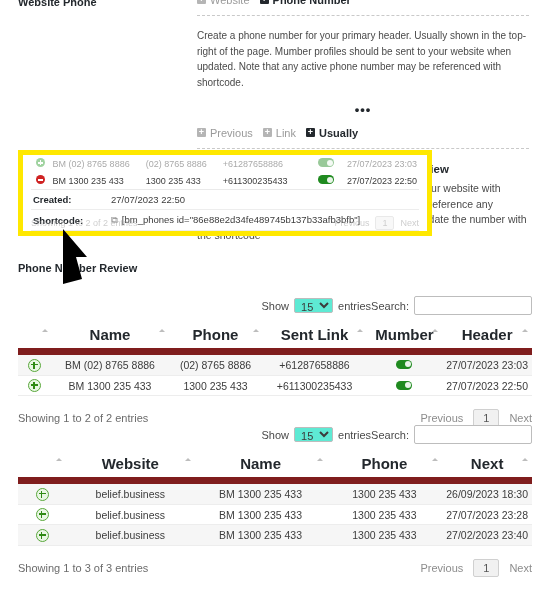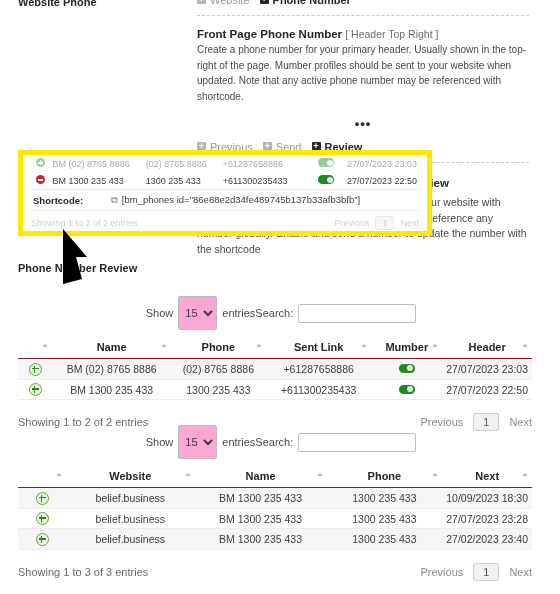--- a/index.html
+++ b/index.html
@@ -267,40 +267,40 @@
   }
   .block-title {
     font-size: 11px;
     font-weight: bold;
     color: #23282d;
     margin-bottom: 22px;
   }
 
   .tbl-controls {
     display: flex;
-    justify-content: center;
+    justify-content: flex-end;
     align-items: center;
     font-size: 11px;
     color: #4a4a4a;
     margin-bottom: 8px;
     margin-left: 12px;
   }
   .tbl-controls .lenwrap,
   .tbl-controls .srchwrap {
     display: flex; align-items: center; gap: 5px;
   }
   select.len {
     font-family: "Liberation Sans", sans-serif;
     font-size: 11px;
     padding: 1px 2px;
     border: 1px solid #bdbdbd;
     border-radius: 2px;
-    background: #f9a8d4;
+    background: #5eead4;
     color: #3c3c3c;
-    height: 34px;
+    height: 15px;
   }
   input.srch {
     font-family: "Liberation Sans", sans-serif;
     font-size: 11px;
     border: 1px solid #bdbdbd;
     border-radius: 2px;
     height: 17px;
     width: 108px;
     padding: 0 4px;
     background: #ffffff;
@@ -308,23 +308,23 @@
 
   table.dt {
     width: 100%;
     border-collapse: collapse;
     font-size: 10.5px;
     color: #3c3c3c;
   }
   table.dt thead th {
     font-weight: bold;
     color: #23282d;
-    font-size: 11px;
+    font-size: 15px;
     padding: 3px 4px 5px 4px;
-    border-bottom: 1px solid #7f1d1d;
+    border-bottom: 7px solid #7f1d1d;
     text-align: center;
     position: relative;
     white-space: nowrap;
   }
   table.dt thead th.sortable::after {
     content: "";
     position: absolute;
     right: 4px;
     top: 6px;
     width: 0; height: 0;
@@ -395,46 +395,42 @@
     <span class="tab active">
       <span class="sq on">
           <i>+</i>
         </span>
       <span>Phone Number</span>
     </span>
   </div>
 
   <hr class="dotted-hr">
 
-  <div class="sec-title">
-    <span>Front Page Phone Number</span>
-    <span class="sub">[ Header Top Right ]</span>
-  </div>
   <div class="sec-desc">Create a phone number for your primary header. Usually shown in the top-right of the page. Mumber profiles should be sent to your website when updated. Note that any active phone number may be referenced with shortcode.</div>
 
   <div class="ellipsis-row">•••</div>
 
   <div class="tabrow">
     <span class="tab inactive">
       <span class="sq">
           <i>+</i>
         </span>
       <span>Previous</span>
     </span>
     <span class="tab inactive">
       <span class="sq">
           <i>+</i>
         </span>
-      <span>Send</span>
+      <span>Link</span>
     </span>
     <span class="tab active">
       <span class="sq on">
           <i>+</i>
         </span>
-      <span>Review</span>
+      <span>Usually</span>
     </span>
   </div>
 
   <hr class="dotted-hr">
 
   <div class="behind-block">
     <div class="behind-title">Website Phone Number Review</div>
     <div class="behind-body">
       <span>Active website phone number be referenced on your website with shortcode as follows:</span>
       <span>Shortcodes may be used to reference any number globally. Enable</span>
@@ -469,20 +465,24 @@
           <td class="c-phone">1300 235 433</td>
           <td class="c-link">+611300235433</td>
           <td class="c-act">
             <span class="toggle"></span>
           </td>
           <td class="c-upd">27/07/2023 22:50</td>
         </tr>
       </tbody>
     </table>
 
+    <div class="meta-row">
+      <span class="k">Created:</span>
+      <span class="v">27/07/2023 22:50</span>
+    </div>
     <div class="meta-row nb">
       <span class="k">Shortcode:</span>
       <span class="v">
         <span class="copy">⧉</span><span>[bm_phones id="86e88e2d34fe489745b137b33afb3bfb"]</span>
       </span>
     </div>
 
     <div class="overlay-foot">
       <span>Showing 1 to 2 of 2 entries</span>
       <span class="pg">
@@ -582,21 +582,21 @@
         <th class="sortable" style="width:114px">Phone</th>
         <th class="sortable">Next</th>
       </tr>
     </thead>
     <tbody>
       <tr class="odd">
         <td class="ico"><span class="plus"></span></td>
         <td>belief.business</td>
         <td>BM 1300 235 433</td>
         <td>1300 235 433</td>
-        <td>10/09/2023 18:30</td>
+        <td>26/09/2023 18:30</td>
       </tr>
       <tr class="even">
         <td class="ico"><span class="plus"></span></td>
         <td>belief.business</td>
         <td>BM 1300 235 433</td>
         <td>1300 235 433</td>
         <td>27/07/2023 23:28</td>
       </tr>
       <tr class="odd">
         <td class="ico"><span class="plus"></span></td>

